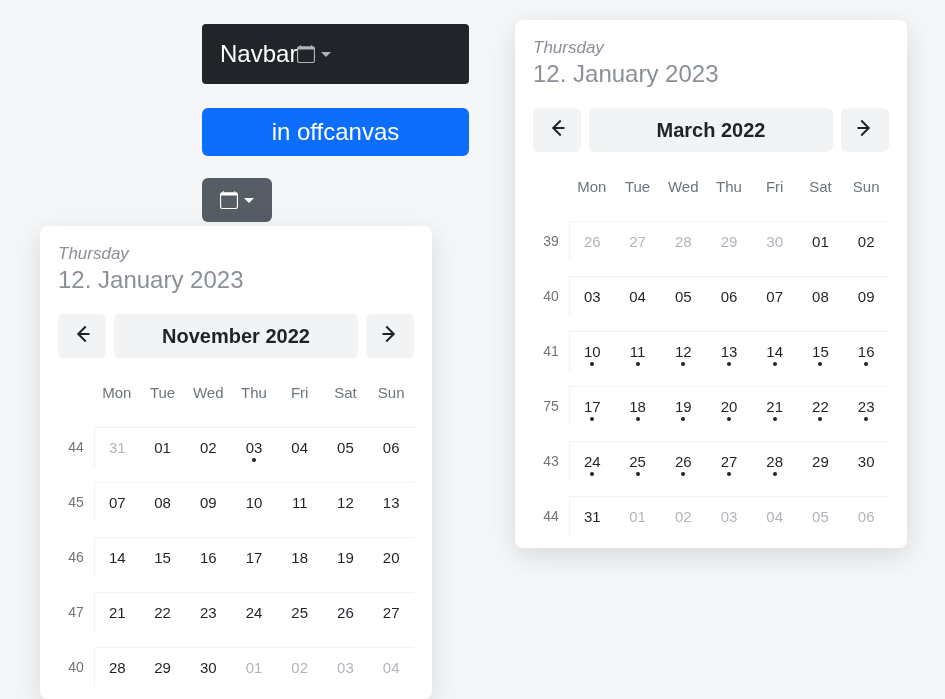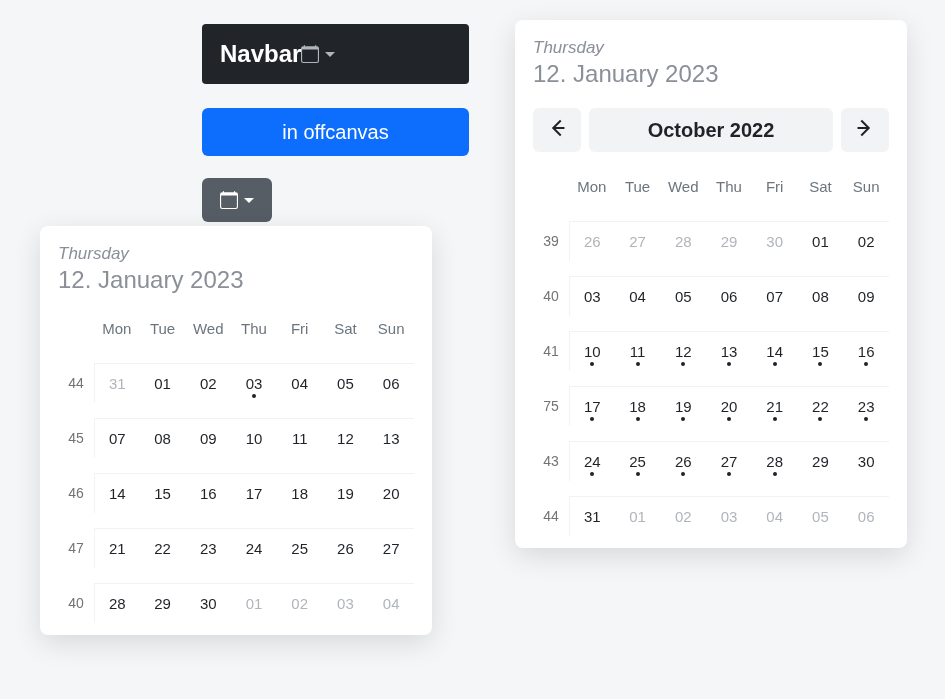--- a/index.html
+++ b/index.html
@@ -19,40 +19,40 @@
     height: 60px;
     background: #212529;
     border-radius: 4px;
     display: flex;
     align-items: center;
     padding: 0 18px;
     color: #fff;
   }
   .navbar-brand {
     font-size: 24px;
-    font-weight: 700;
+    font-weight: 400;
     color: #fff;
   }
   .navbar-icon-btn {
     display: flex;
     align-items: center;
     gap: 6px;
     color: #adb5bd;
   }
   .offcanvas-btn {
     position: absolute;
     left: 202px;
     top: 108px;
     width: 267px;
     height: 48px;
     background: #0d6efd;
     color: #fff;
     border: none;
     border-radius: 6px;
-    font-size: 20px;
+    font-size: 24px;
     font-weight: 500;
     cursor: pointer;
   }
   .small-icon-btn {
     position: absolute;
     left: 202px;
     top: 178px;
     width: 70px;
     height: 44px;
     background: #565d64;
@@ -172,20 +172,39 @@
     <svg width="18" height="18" viewBox="0 0 16 16" fill="currentColor">
         <path d="M3 0a.5.5 0 0 1 .5.5V1h9V.5a.5.5 0 0 1 1 0V1H14a2 2 0 0 1 2 2v11a2 2 0 0 1-2 2H2a2 2 0 0 1-2-2V3a2 2 0 0 1 2-2h.5V.5A.5.5 0 0 1 3 0zM1 4v10a1 1 0 0 0 1 1h12a1 1 0 0 0 1-1V4H1z"></path>
       </svg>
   </span>
   <span class="caret-down"></span>
 </div>
 
 <div class="picker left">
   <div class="picker-top-weekday">Thursday</div>
   <div class="picker-top-date">12. January 2023</div>
+  <div class="picker-nav">
+    <button class="nav-btn nav-arrow">
+      <span>
+        <svg width="20" height="20" viewBox="0 0 16 16" fill="none" stroke="currentColor" stroke-width="1.6">
+            <path d="M11 2 5 8l6 6"></path>
+            <path d="M5 8h9"></path>
+          </svg>
+      </span>
+    </button>
+    <button class="nav-btn nav-title">November 2022</button>
+    <button class="nav-btn nav-arrow">
+      <span>
+        <svg width="20" height="20" viewBox="0 0 16 16" fill="none" stroke="currentColor" stroke-width="1.6">
+            <path d="M5 2l6 6-6 6"></path>
+            <path d="M11 8H2"></path>
+          </svg>
+      </span>
+    </button>
+  </div>
   <div class="grid">
       <div class="wk-head"></div>
       <div class="dow">Mon</div>
       <div class="dow">Tue</div>
       <div class="dow">Wed</div>
       <div class="dow">Thu</div>
       <div class="dow">Fri</div>
       <div class="dow">Sat</div>
       <div class="dow">Sun</div>
       <div class="wk-num">44</div>
@@ -236,21 +255,21 @@
   <div class="picker-top-date">12. January 2023</div>
   <div class="picker-nav">
     <button class="nav-btn nav-arrow">
       <span>
         <svg width="20" height="20" viewBox="0 0 16 16" fill="none" stroke="currentColor" stroke-width="1.6">
             <path d="M11 2 5 8l6 6"></path>
             <path d="M5 8h9"></path>
           </svg>
       </span>
     </button>
-    <button class="nav-btn nav-title">October 2022</button>
+    <button class="nav-btn nav-title">March 2022</button>
     <button class="nav-btn nav-arrow">
       <span>
         <svg width="20" height="20" viewBox="0 0 16 16" fill="none" stroke="currentColor" stroke-width="1.6">
             <path d="M5 2l6 6-6 6"></path>
             <path d="M11 8H2"></path>
           </svg>
       </span>
     </button>
   </div>
   <div class="grid">

